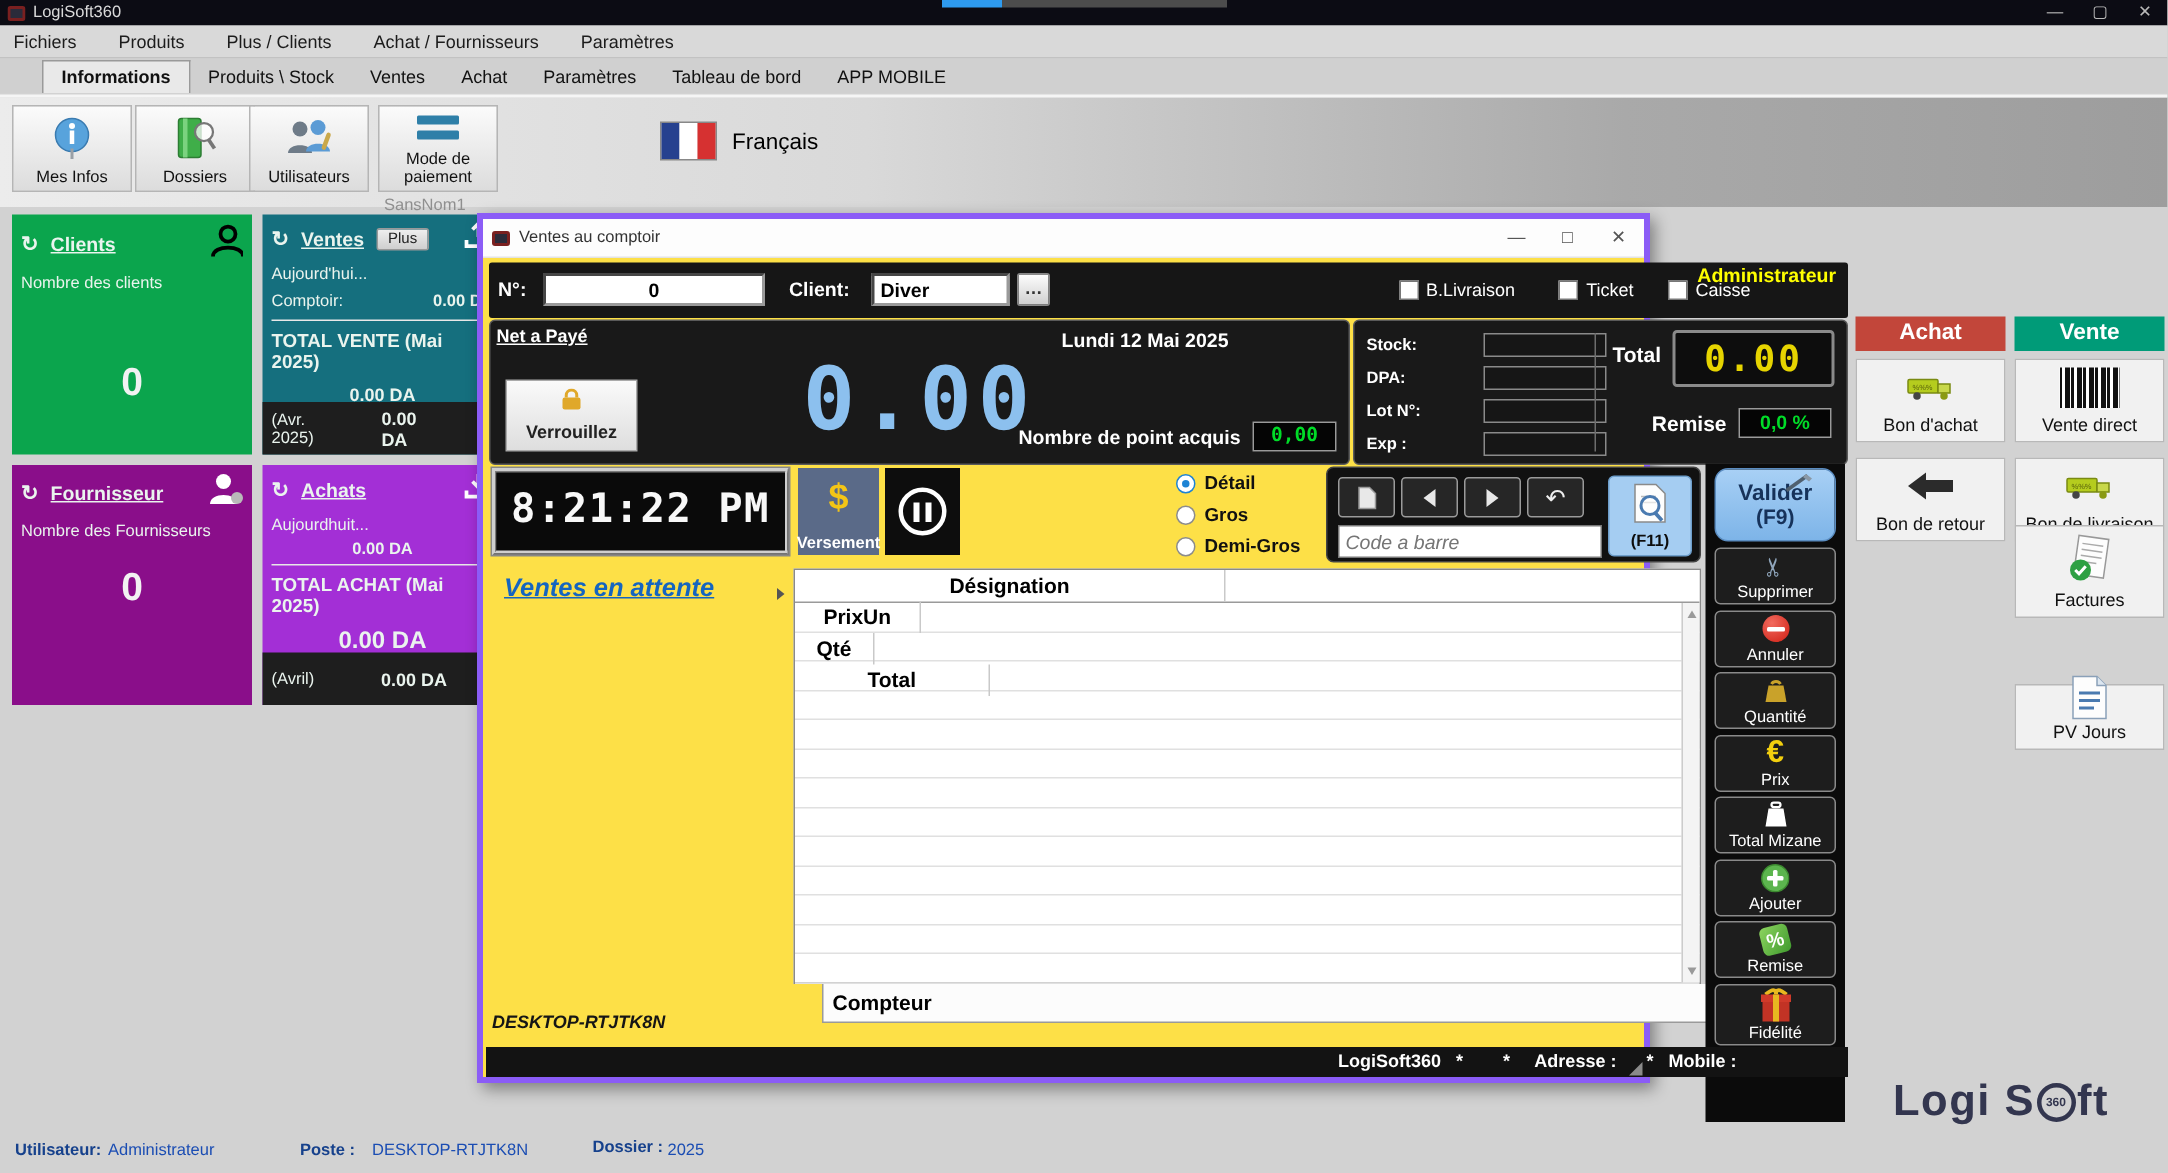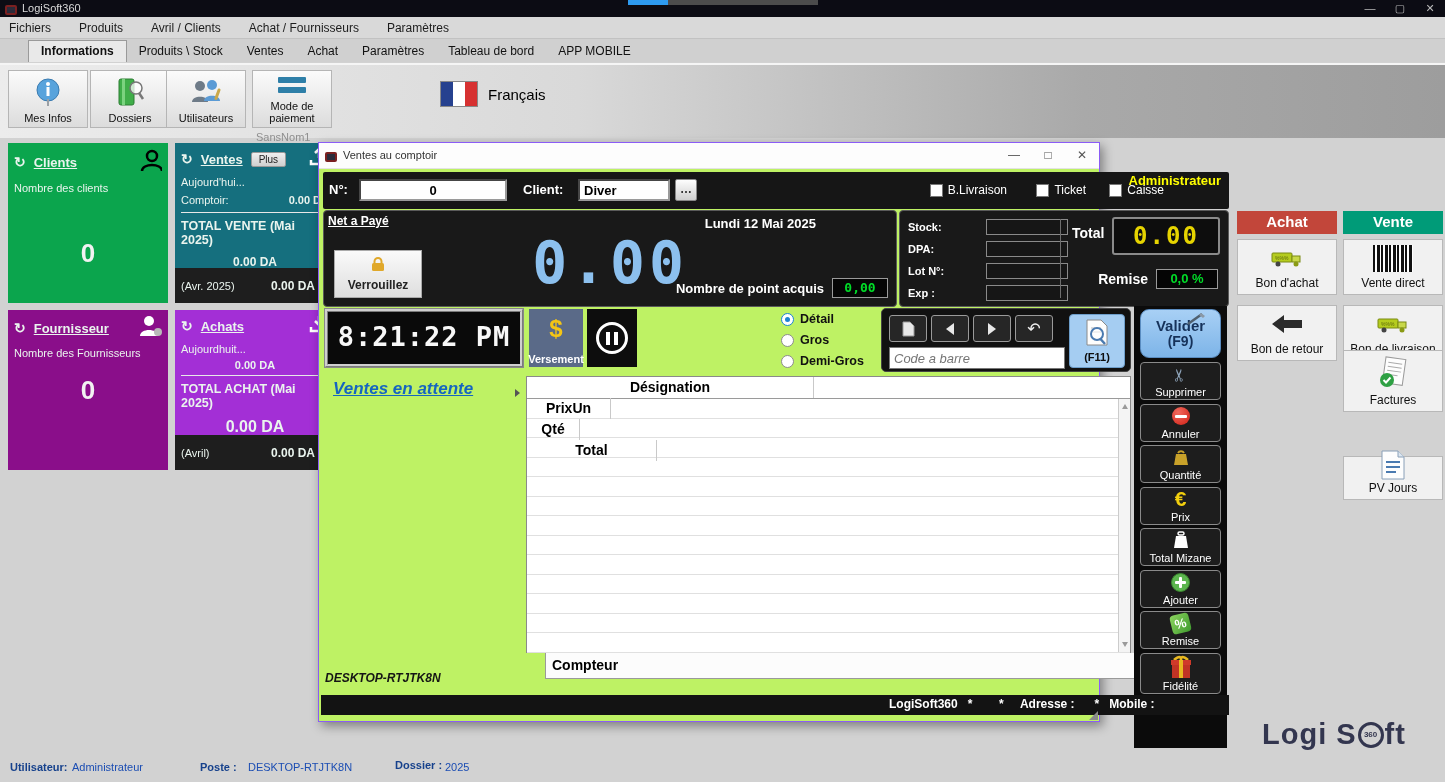--- a/index.html
+++ b/index.html
@@ -34,38 +34,38 @@
   #flag div { flex:1; }
   #flagbox .lng { font-size:15px; color:#000; }
   #formname { position:absolute; left:256px; top:66px; font-size:11px; color:#8f8f8f; }
 
   
   .panel { position:absolute; color:#eaf4ee; }
   .phead { display:flex; align-items:center; gap:8px; padding:5px 6px 2px; }
   .phead .t { font-weight:bold; font-size:13px; text-decoration:underline; }
   .refresh { font-size:14px; font-weight:bold; line-height:13px; }
   .bignum { font-size:26px; font-weight:bold; text-align:center; color:#f2f2f2; }
-  .darkstrip { position:absolute; left:0; right:0; bottom:0; height:35px; background:#1e1e1e; display:flex; align-items:center; padding:0 6px; gap:3px; }
+  .darkstrip { position:absolute; left:0; right:0; bottom:0; height:35px; background:#1e1e1e; display:flex; align-items:center; padding:0 6px; gap:20px; }
   .darkstrip .v { margin-left:auto; font-weight:bold; font-size:12px; }
   .trend { width:0; height:0; border-top:6px solid transparent; border-bottom:6px solid transparent; border-right:11px solid #7ec04a; transform:rotate(18deg); }
   .hrline { border:none; border-top:1px solid #e8e8e8; margin:4px 6px; }
 
   #p-clients { left:8px; top:143px; width:160px; height:160px; background:#0ba54d; }
   #p-ventes  { left:175px; top:143px; width:160px; height:160px; background:#156f7e; }
   #p-fourn   { left:8px; top:310px; width:160px; height:160px; background:#8a0e8a; }
   #p-achats  { left:175px; top:310px; width:160px; height:160px; background:#a32fd6; }
   .sub { font-size:11px; padding:4px 6px; }
   .rowkv { display:flex; font-size:11px; padding:2px 6px; }
   .rowkv .v { margin-left:auto; font-weight:bold; }
   .totlbl { font-weight:bold; font-size:12.5px; padding:2px 6px; }
   .totval { font-weight:bold; font-size:12px; text-align:center; padding:6px 0 0; }
   .plusbtn { font-size:10px; background:linear-gradient(#efefef,#cfcfcf); color:#222; border:1px solid #999; padding:1px 7px; border-radius:2px; }
 
   
-  #dlg { left:318px; top:142px; width:782px; height:580px; background:#bef264; border:1px solid #8b5cf6; box-shadow:3px 4px 10px rgba(0,0,0,.4); }
+  #dlg { left:318px; top:142px; width:782px; height:580px; background:#fde047; border:4px solid #8b5cf6; box-shadow:3px 4px 10px rgba(0,0,0,.4); }
   #dlg-title { position:absolute; left:0; top:0; right:0; height:26px; background:#fdfdfd; border-bottom:1px solid #e3e3e3; }
   #dlg-title .t { position:absolute; left:24px; top:6px; font-size:11px; color:#333; }
   #dlg-title .appico { position:absolute; left:6px; top:6px; }
   .dctrl { position:absolute; top:0; height:26px; line-height:25px; width:34px; text-align:center; color:#555; font-size:12px; }
 
   #topbar { position:absolute; left:4px; top:29px; width:906px; height:37px; background:#161616; border-radius:2px; color:#fff; }
   #topbar .lab { font-weight:bold; font-size:13px; }
   .sunken { background:#fff; border:2px inset #9a9a9a; color:#000; font-weight:bold; font-size:13px; }
   #n-input { position:absolute; left:36px; top:7px; width:148px; height:22px; text-align:center; line-height:19px; }
   #topbar .nlab { position:absolute; left:6px; top:10px; }
@@ -189,21 +189,21 @@
   <span class="winctrl" style="right:60px;">—</span>
   <span class="winctrl" style="right:30px;">▢</span>
   <span class="winctrl" style="right:0;">✕</span>
 </div>
 <div id="strip-blue" class="abs"></div>
 <div id="strip-gray" class="abs"></div>
 
 <div id="menubar" class="abs">
   <span class="mi">Fichiers</span>
   <span class="mi">Produits</span>
-  <span class="mi">Avril / Clients</span>
+  <span class="mi">Plus / Clients</span>
   <span class="mi">Achat / Fournisseurs</span>
   <span class="mi">Paramètres</span>
 </div>
 
 <div id="tabbar" class="abs">
   <span class="tab active">Informations</span>
   <span class="tab">Produits \ Stock</span>
   <span class="tab">Ventes</span>
   <span class="tab">Achat</span>
   <span class="tab">Paramètres</span>

